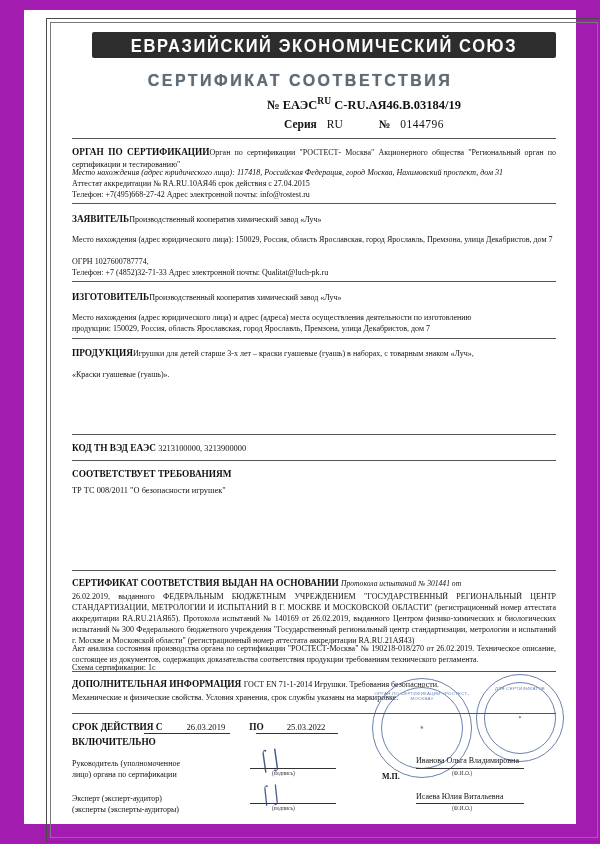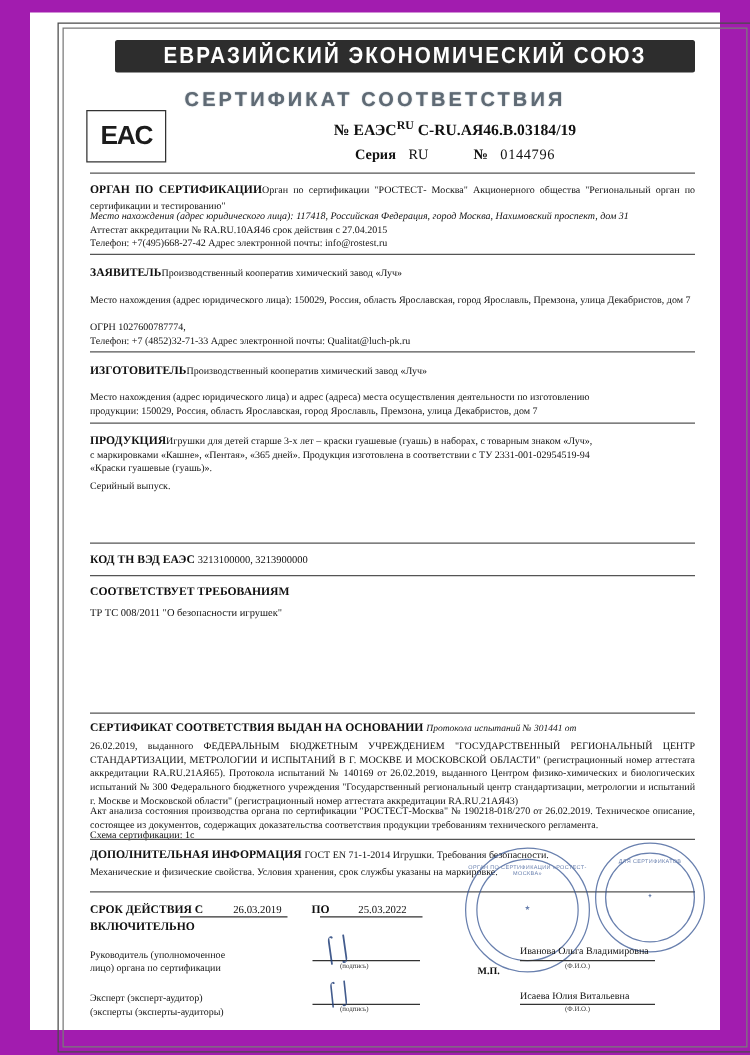--- a/index.html
+++ b/index.html
@@ -154,21 +154,20 @@
     <div class="frame">
       <div class="frame-inner"></div>
     </div>
 
     <div class="banner">
       <span class="banner-text">ЕВРАЗИЙСКИЙ ЭКОНОМИЧЕСКИЙ СОЮЗ</span>
     </div>
 
     <div class="title">СЕРТИФИКАТ СООТВЕТСТВИЯ</div>
 
-    <div class="eac">ЕAC</div>
 
     <div class="num-line">
       <span>№ ЕАЭС</span><span class="small">RU</span>
       <span>C-RU.АЯ46.В.03184/19</span>
     </div>
 
     <div class="series-row">
       <span class="series-label">Серия</span>
       <span class="series-val">RU</span>
       <span class="series-no">№</span>
@@ -199,23 +198,21 @@
       <span class="lbl">ИЗГОТОВИТЕЛЬ</span><span>Производственный кооператив химический завод «Луч»</span>
     </div>
     <div class="blk" style="top:302px;">Место нахождения (адрес юридического лица) и адрес (адреса) места осуществления деятельности по изготовлению</div>
     <div class="blk" style="top:313px;">продукции: 150029, Россия, область Ярославская, город Ярославль, Премзона, улица Декабристов, дом 7</div>
 
     <div class="hr" style="left:48px;top:328px;width:484px;"></div>
 
     <div class="blk" style="top:337px;">
       <span class="lbl">ПРОДУКЦИЯ</span><span>Игрушки для детей старше 3-х лет – краски гуашевые (гуашь) в наборах, с товарным знаком «Луч»,</span>
     </div>
-    <div class="blk" style="top:348px;">с маркировками «Кашне», «Пентая», «365 дней». Продукция изготовлена в соответствии с ТУ 2331-001-02954519-94</div>
     <div class="blk" style="top:359px;">«Краски гуашевые (гуашь)».</div>
-    <div class="blk" style="top:373px;">Серийный выпуск.</div>
 
     <div class="hr" style="left:48px;top:424px;width:484px;"></div>
 
     <div class="bigline" style="top:433px;">
       <span>КОД ТН ВЭД ЕАЭС</span>
       <span style="font-weight:normal;font-size:8.4px;">3213100000, 3213900000</span>
     </div>
 
     <div class="hr" style="left:48px;top:450px;width:484px;"></div>
 

